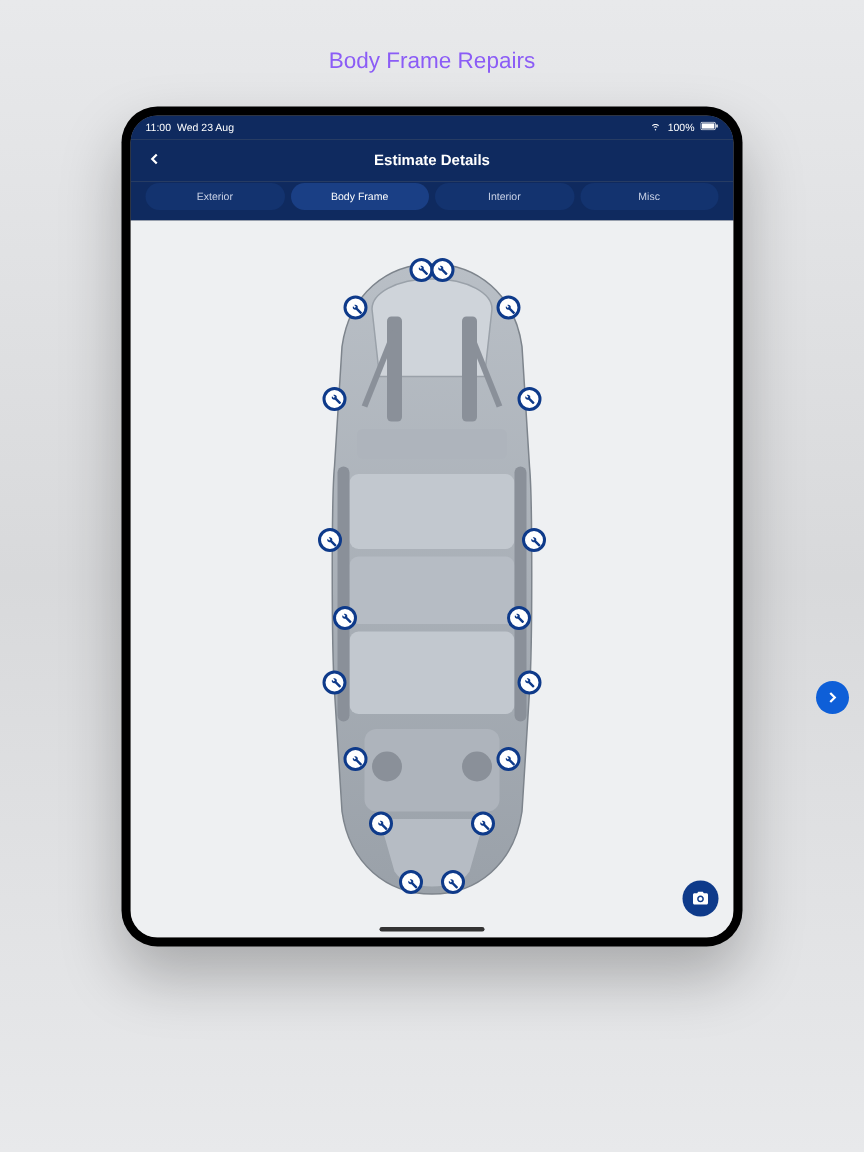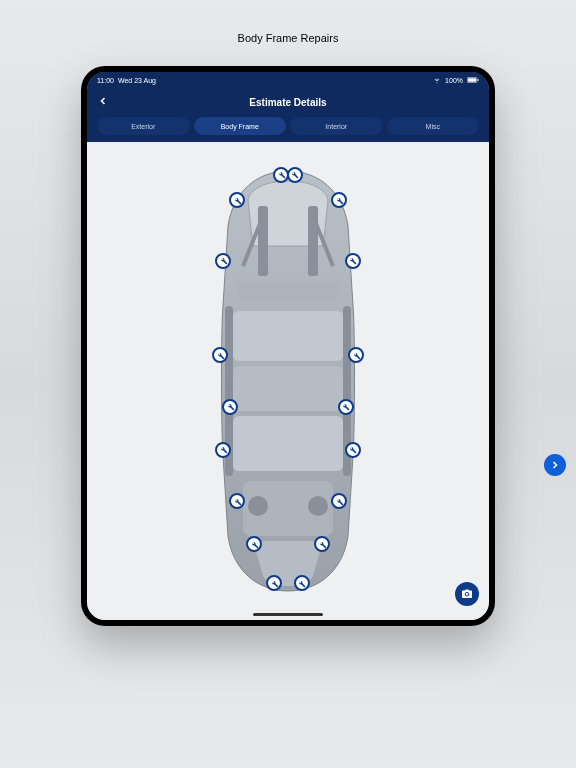--- a/index.html
+++ b/index.html
@@ -8,21 +8,21 @@
     height: 768px;
     background: linear-gradient(180deg, #e8e9eb 0%, #d8d9db 50%, #e8e9eb 100%);
     font-family: -apple-system, BlinkMacSystemFont, "Segoe UI", sans-serif;
     display: flex;
     flex-direction: column;
     align-items: center;
     overflow: hidden;
   }
   .promo-header { text-align: center; margin-top: 28px; color: #0b1b3f; }
   .promo-title { font-size: 28px; font-weight: 700; letter-spacing: .5px; }
-  .promo-sub { font-size: 11px; font-weight: 400; margin-top: 4px; color: #000000; }
+  .promo-sub { font-size: 15px; font-weight: 400; margin-top: 4px; color: #8b5cf6; }
 
   .tablet {
     margin-top: 22px;
     width: 414px;
     height: 560px;
     background: #000;
     border-radius: 24px;
     padding: 6px;
     box-shadow: 0 20px 40px rgba(0,0,0,.25);
     position: relative;

